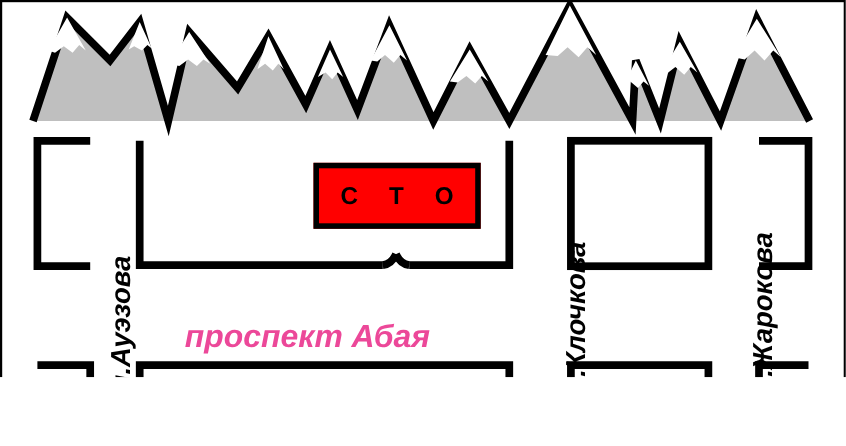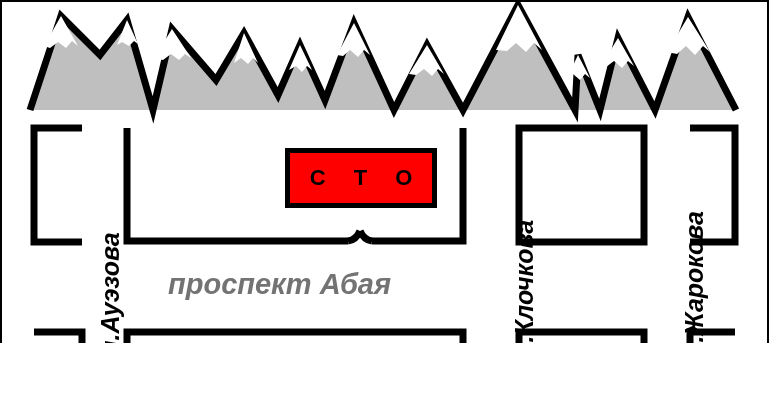--- a/index.html
+++ b/index.html
@@ -82,24 +82,25 @@
     transform: rotate(-90deg);
     line-height: 1;
     user-select: none;
   }
   .street-horiz {
     position: absolute;
     font-family: "Liberation Sans", sans-serif;
     font-weight: bold;
     font-style: italic;
     font-size: 29px;
-    color: #737373;
+    color: #ec4899;
     white-space: nowrap;
     line-height: 1;
     user-select: none;
+    margin-top: 22px;
   }
   #label-auezova  { left: 98px;  top: 370px; }
   #label-klochkova{ left: 512px; top: 372px; }
   #label-zharokova{ left: 682px; top: 372px; }
   #label-abaya    { left: 168px; top: 270px; }
 
   
   .watermark {
     position: absolute;
     left: 578px;

